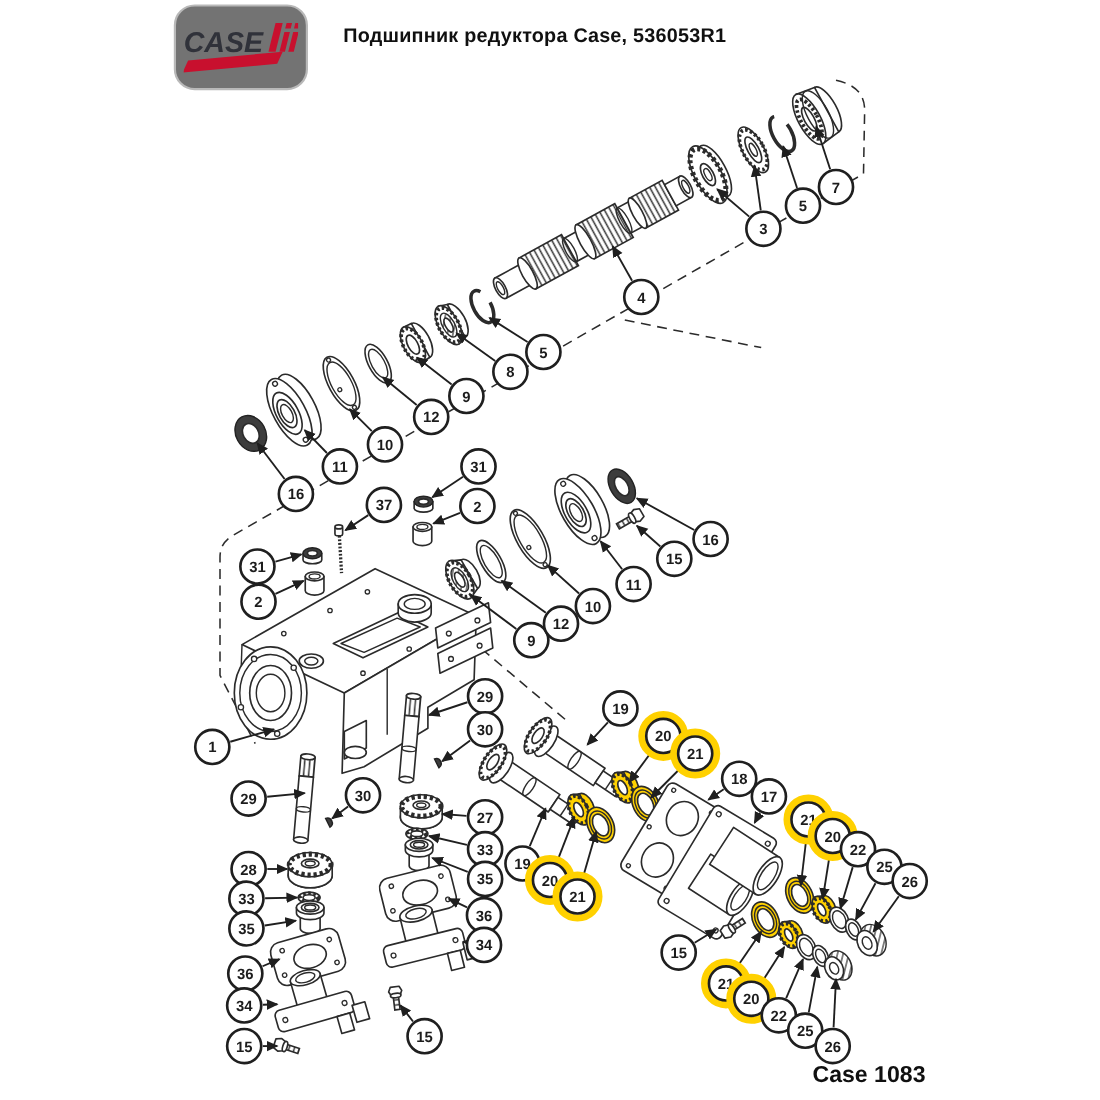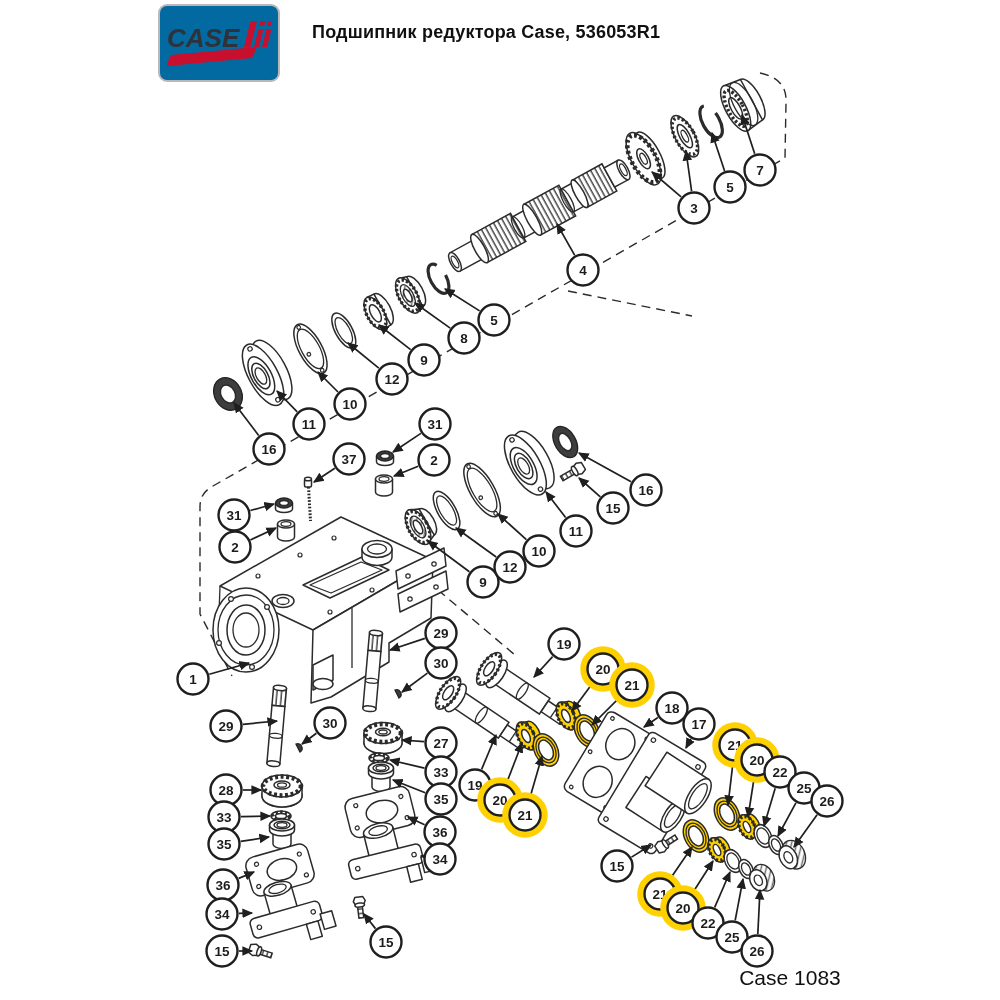--- a/index.html
+++ b/index.html
@@ -1,24 +1,24 @@
 <!DOCTYPE html>
 <html><head>
 <meta charset="utf-8">
 <style>
   html,body{margin:0;padding:0;background:#fff;}
   #page{position:relative;width:1000px;height:1000px;background:#fff;overflow:hidden;
         font-family:"Liberation Sans",sans-serif;}
   #logo-box{position:absolute;left:158px;top:4px;width:118px;height:74px;
-        background:#0369a1;border:2px solid #b9b9b9;border-radius:9px;
+        background:#737373;border:2px solid #b9b9b9;border-radius:19px;
         display:flex;align-items:center;justify-content:center;}
   #title{position:absolute;left:312px;top:22px;font-size:18px;font-weight:bold;color:#101010;
         white-space:nowrap;letter-spacing:0.2px;}
   #footer{position:absolute;left:690px;top:966px;width:200px;text-align:center;
-        font-size:21px;font-weight:normal;color:#101010;}
+        font-size:21px;font-weight:bold;color:#101010;}
   #art{position:absolute;left:0;top:0;}
   
   .fw{fill:#fff;stroke:#2b2b2b;stroke-width:1.5;stroke-linejoin:round;}
   .ln{fill:none;stroke:#2b2b2b;stroke-width:1.3;stroke-linejoin:round;}
   .dk{fill:#3d3d3d;stroke:#222;stroke-width:1.3;}
   .yl{fill:#FFD100;stroke:#2b2b2b;stroke-width:1.5;}
   .teeth{fill:none;stroke:#2b2b2b;stroke-width:4.6;stroke-dasharray:3 2.6;}
   .teeth2{fill:none;stroke:#2b2b2b;stroke-width:3.4;stroke-dasharray:2.4 2.2;}
   .snap{fill:none;stroke:#2b2b2b;stroke-width:3.2;stroke-dasharray:64 14;}
   .dash{fill:none;stroke:#2b2b2b;stroke-width:1.4;stroke-dasharray:9 6;}

